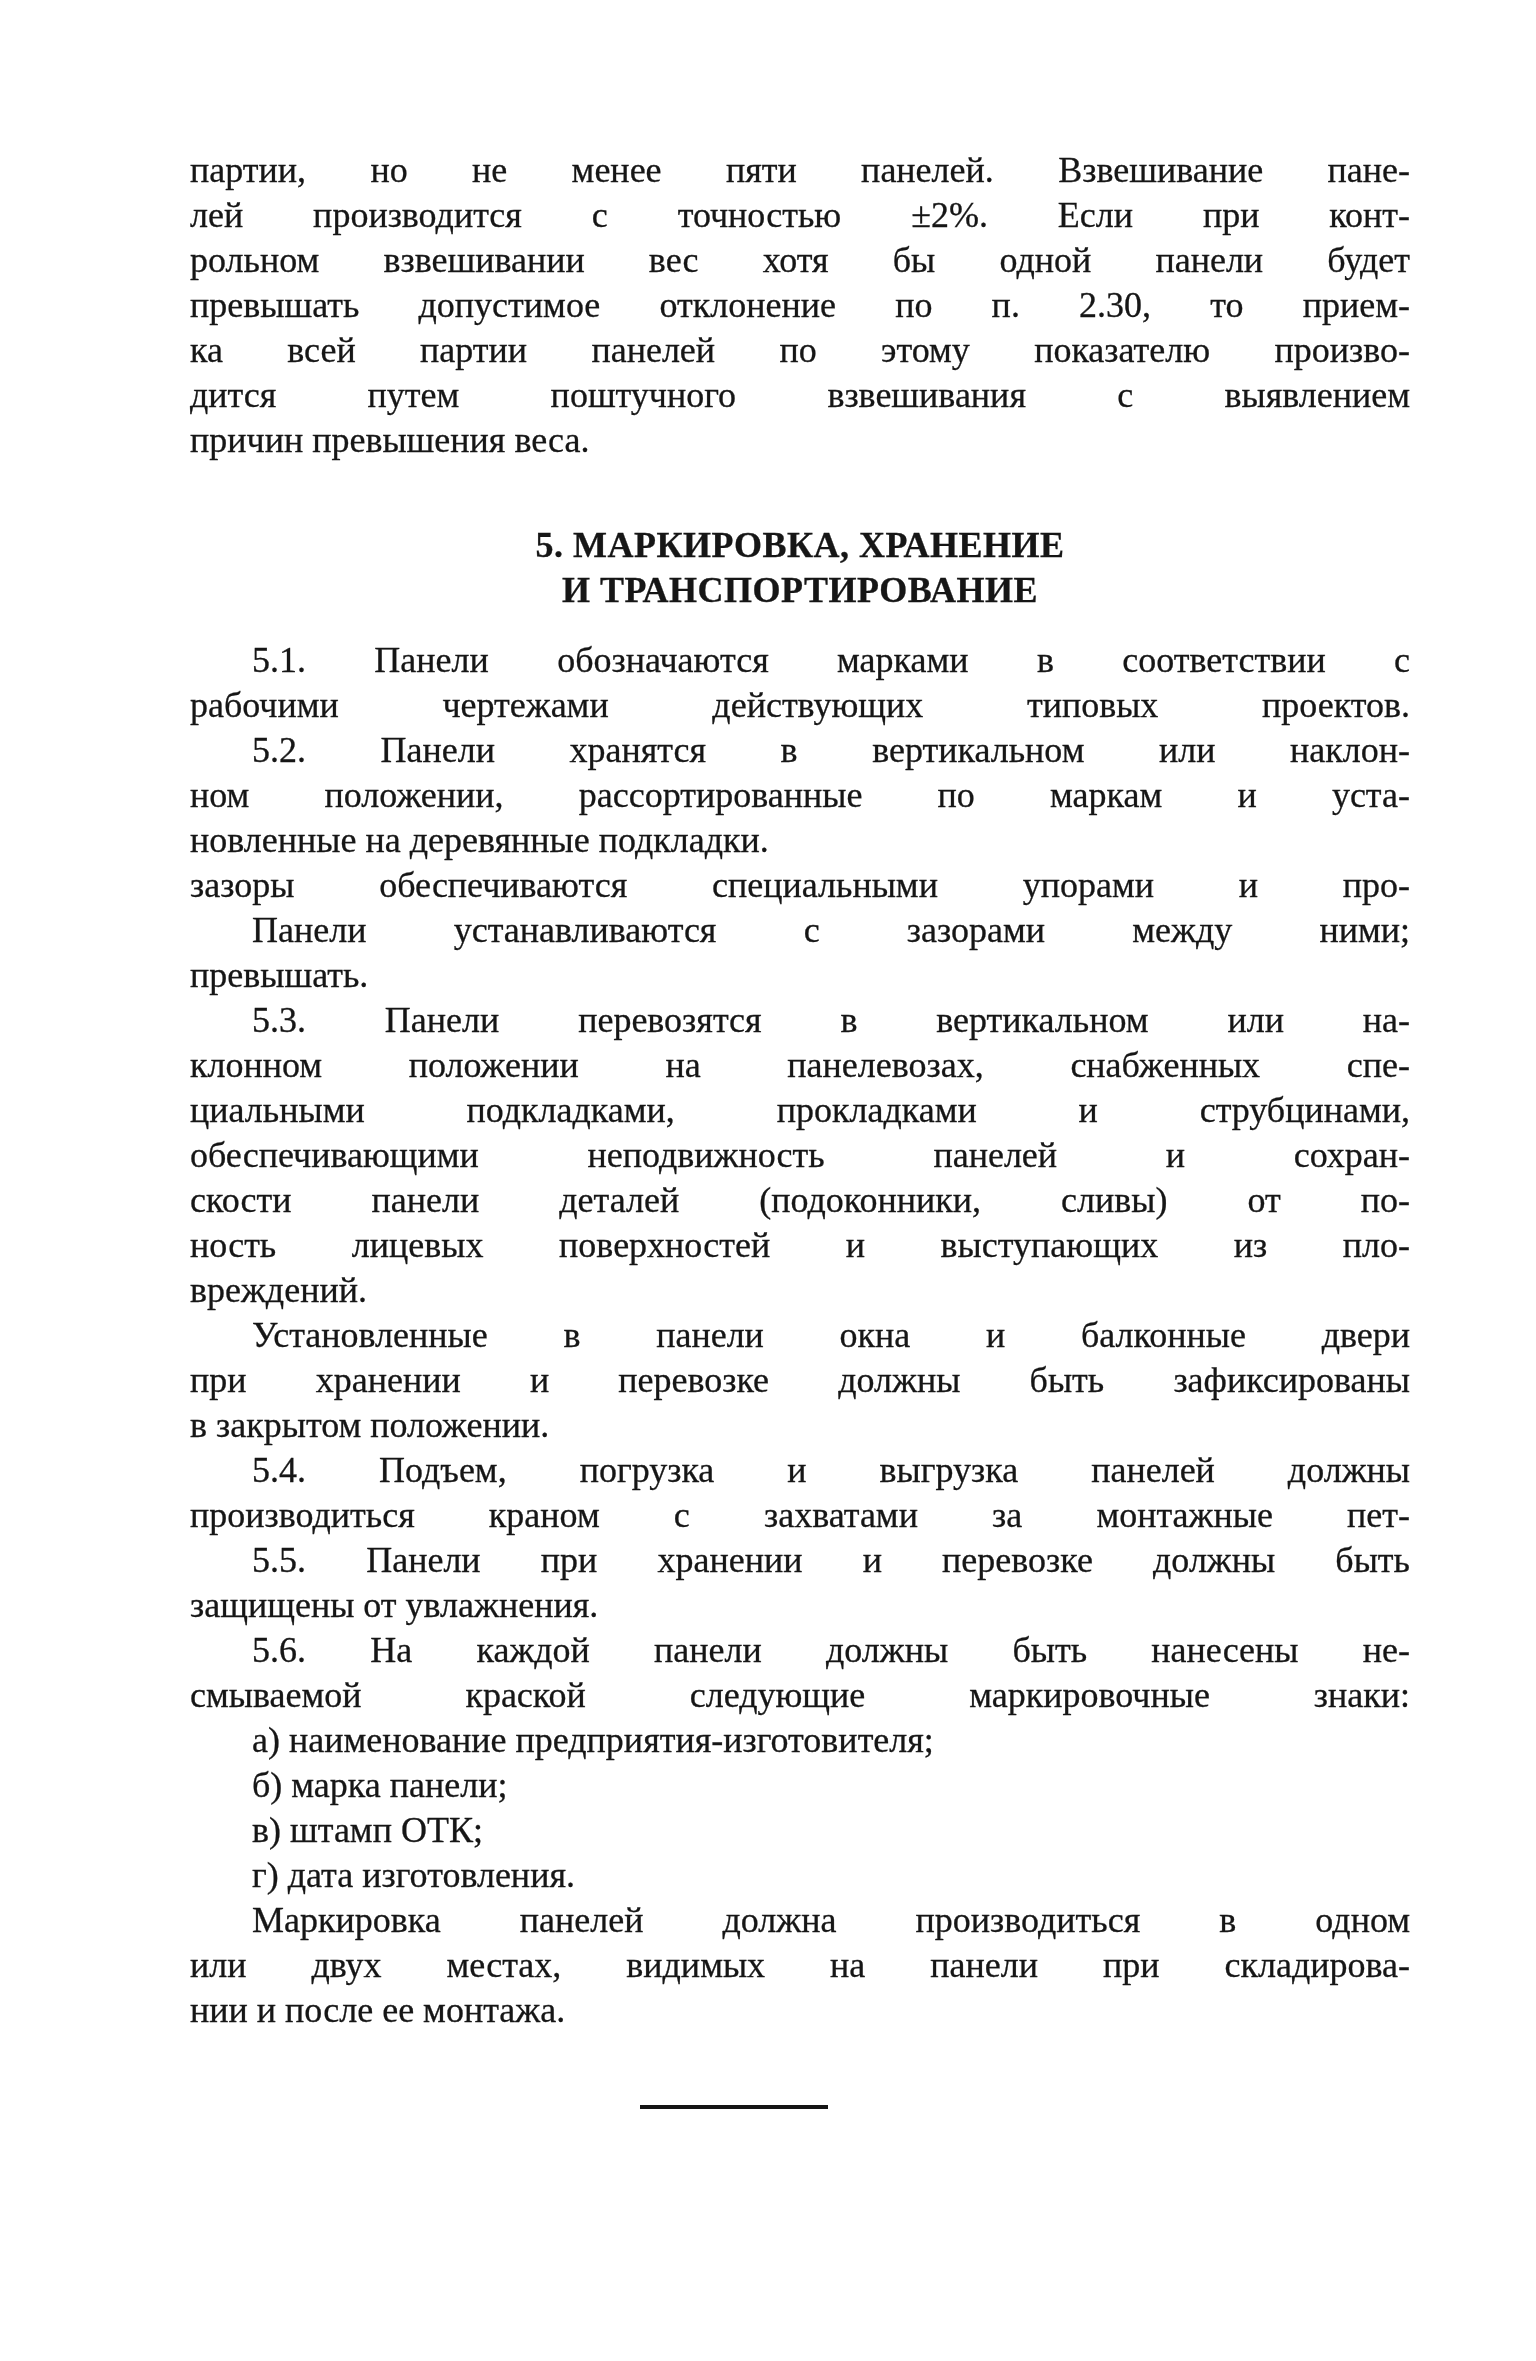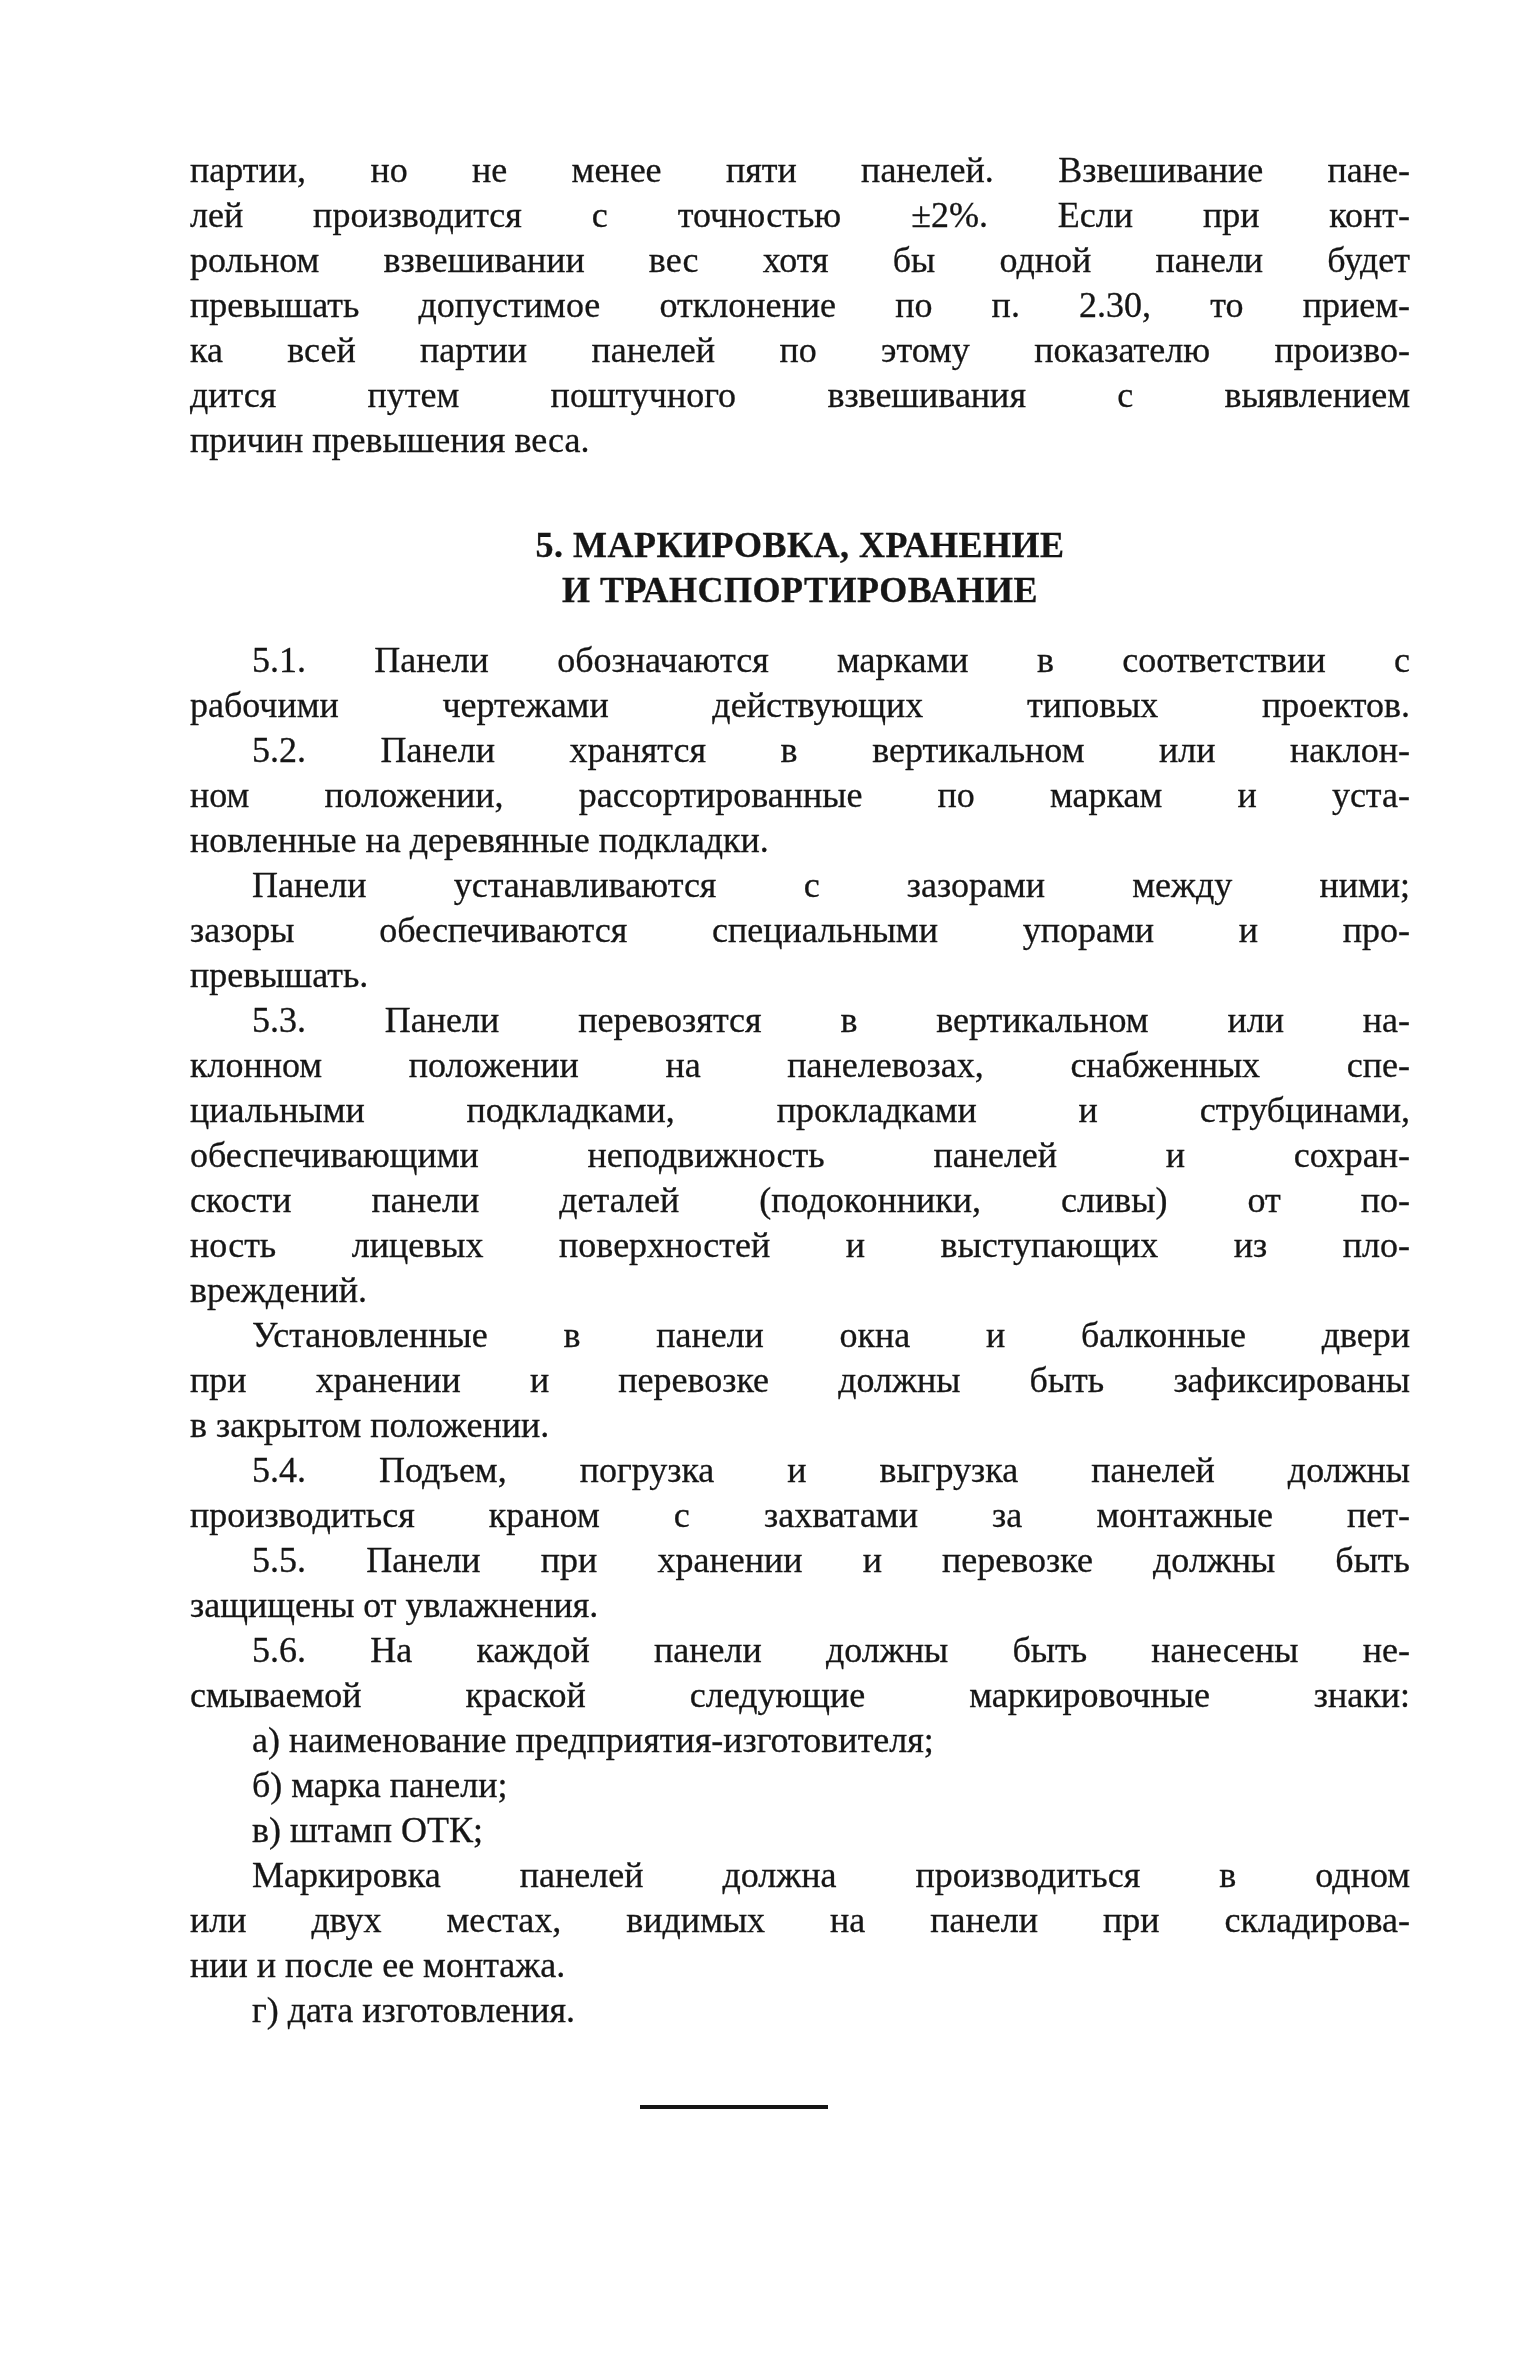--- a/index.html
+++ b/index.html
@@ -79,22 +79,22 @@
       <div class="para">
         <div class="line indent">5.1. Панели обозначаются марками в соответствии с</div>
         <div class="line">рабочими чертежами действующих типовых проектов.</div>
       </div>
       <div class="para">
         <div class="line indent">5.2. Панели хранятся в вертикальном или наклон-</div>
         <div class="line">ном положении, рассортированные по маркам и уста-</div>
         <div class="line left">новленные на деревянные подкладки.</div>
       </div>
       <div class="para">
+        <div class="line">зазоры обеспечиваются специальными упорами и про-</div>
         <div class="line indent">Панели устанавливаются с зазорами между ними;</div>
-        <div class="line">зазоры обеспечиваются специальными упорами и про-</div>
         <div class="line left">превышать.</div>
       </div>
       <div class="para">
         <div class="line indent">5.3. Панели перевозятся в вертикальном или на-</div>
         <div class="line">клонном положении на панелевозах, снабженных спе-</div>
         <div class="line">циальными подкладками, прокладками и струбцинами,</div>
         <div class="line">обеспечивающими неподвижность панелей и сохран-</div>
         <div class="line">скости панели деталей (подоконники, сливы) от по-</div>
         <div class="line">ность лицевых поверхностей и выступающих из пло-</div>
         <div class="line left">вреждений.</div>
@@ -119,22 +119,22 @@
       <div class="para">
         <div class="line left indent">а) наименование предприятия-изготовителя;</div>
       </div>
       <div class="para">
         <div class="line left indent">б) марка панели;</div>
       </div>
       <div class="para">
         <div class="line left indent">в) штамп ОТК;</div>
       </div>
       <div class="para">
+        <div class="line left indent">г) дата изготовления.</div>
+      </div>
+      <div class="para">
         <div class="line indent">Маркировка панелей должна производиться в одном</div>
         <div class="line">или двух местах, видимых на панели при складирова-</div>
         <div class="line left">нии и после ее монтажа.</div>
-      </div>
-      <div class="para">
-        <div class="line left indent">г) дата изготовления.</div>
       </div>
       <div class="divider"></div>
     </div>
 </div>
 
 </body></html>

